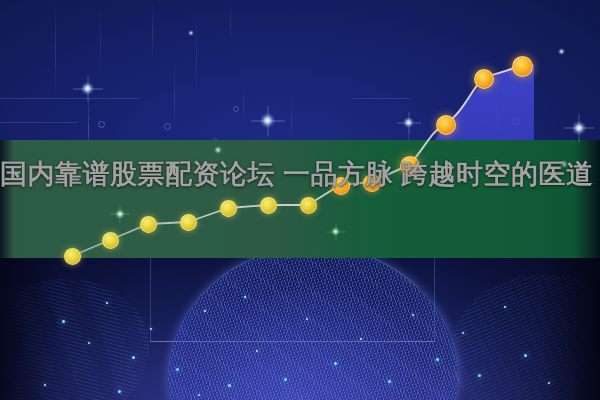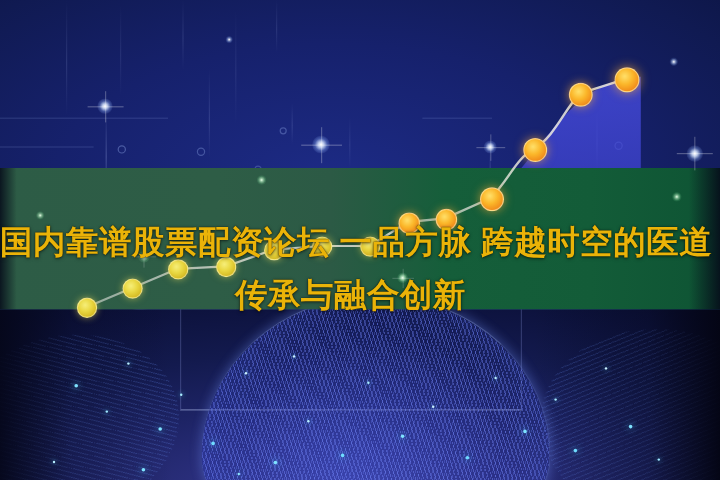--- a/index.html
+++ b/index.html
@@ -100,28 +100,27 @@
   .streak{position:absolute;width:1px;background:linear-gradient(180deg, rgba(185,200,255,0) 0%, rgba(185,200,255,.45) 55%, rgba(185,200,255,0) 100%);}
   .hline{position:absolute;height:1px;background:rgba(170,190,255,.16);}
 
   
   .p{position:absolute;border-radius:50%;}
 
   
   .headline{
     position:absolute;left:0;right:16px;top:152px;
     text-align:center;
-    color:#eab308;
+    color:#a3a3a3;
     font-size:27px;
     font-weight:bold;
     line-height:44px;
     letter-spacing:.5px;
     text-shadow:0 1px 3px rgba(0,0,0,.55), 0 0 1px rgba(0,0,0,.9);
     white-space:nowrap;
-    margin-top:28px;
   }
   .headline .l2{display:block;}
 
   
   .dot{position:absolute;border-radius:50%;}
 </style>
 </head>
 <body>
 
 <div class="stage">
@@ -259,16 +258,15 @@
       <div class="flareV" style="height:16px;opacity:.28"></div>
   </div>
   <div class="star" style="left:214px;top:146px;width:8px;height:8px;background:radial-gradient(circle,#e6ffe6 0%,rgba(185,240,195,.6) 28%,rgba(115,205,145,.22) 55%,rgba(70,170,110,0) 80%);"></div>
   <div class="star" style="left:560px;top:160px;width:8px;height:8px;background:radial-gradient(circle,#e6ffe6 0%,rgba(185,240,195,.55) 28%,rgba(115,205,145,.2) 56%,rgba(70,170,110,0) 80%);"></div>
   <div class="star" style="left:30px;top:176px;width:7px;height:7px;background:radial-gradient(circle,#e6ffe6 0%,rgba(185,240,195,.5) 30%,rgba(115,205,145,.18) 58%,rgba(70,170,110,0) 82%);"></div>
   <div class="star" style="left:558px;top:48px;width:7px;height:7px;background:radial-gradient(circle,#ffffff 0%,rgba(200,220,255,.6) 28%,rgba(130,170,240,.2) 56%,rgba(90,130,230,0) 82%);"></div>
   <div class="star" style="left:188px;top:30px;width:6px;height:6px;background:radial-gradient(circle,#ffffff 0%,rgba(200,220,255,.5) 30%,rgba(130,170,240,.18) 58%,rgba(90,130,230,0) 84%);"></div>
 
   <div class="headline">
     <span>国内靠谱股票配资论坛 一品方脉 跨越时空的医道</span>
-    <span class="l2">传承与融合创新</span>
   </div>
 
 </div>
 
 </body></html>

